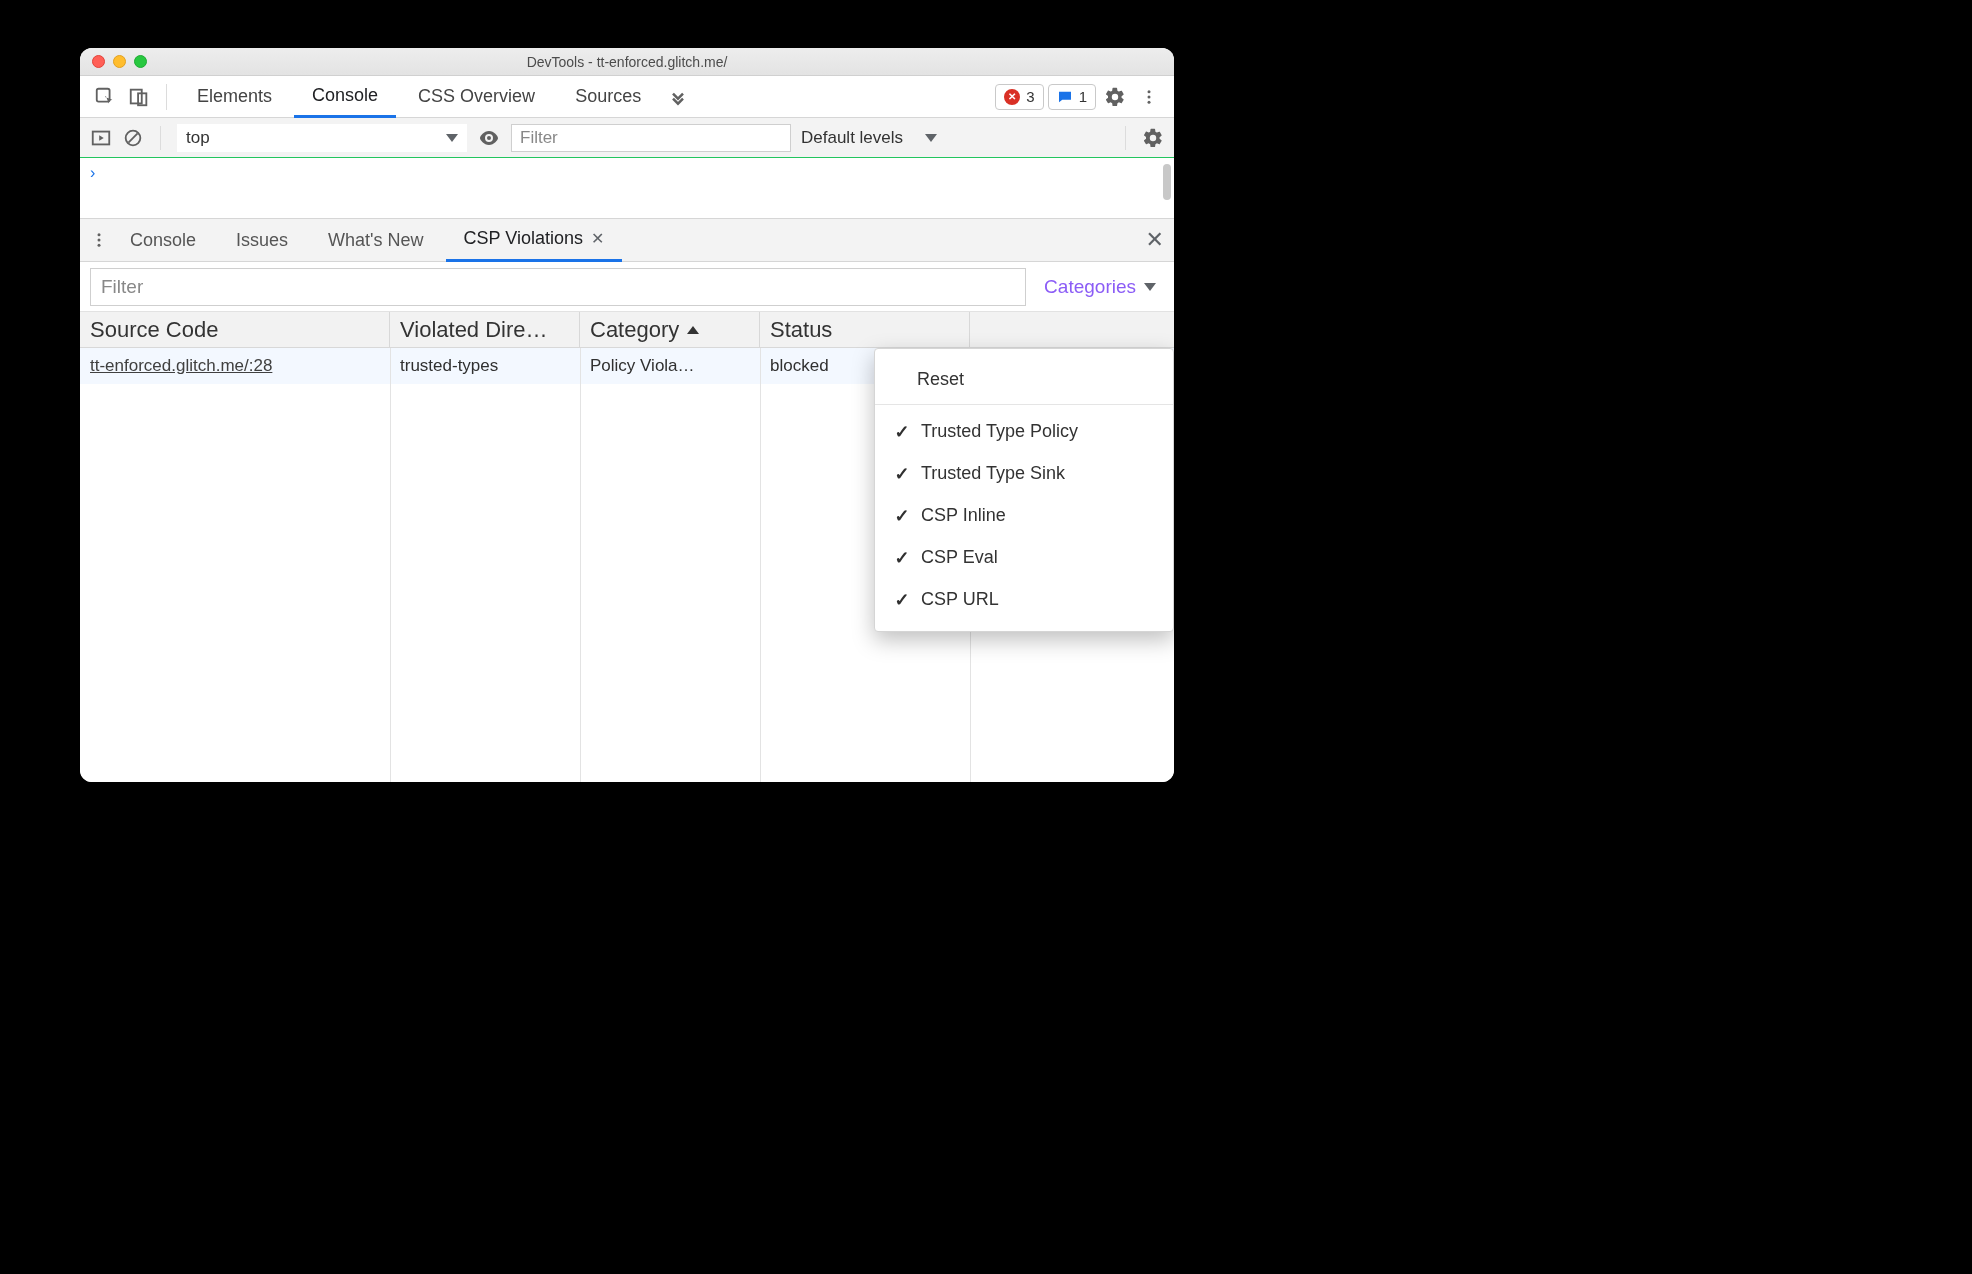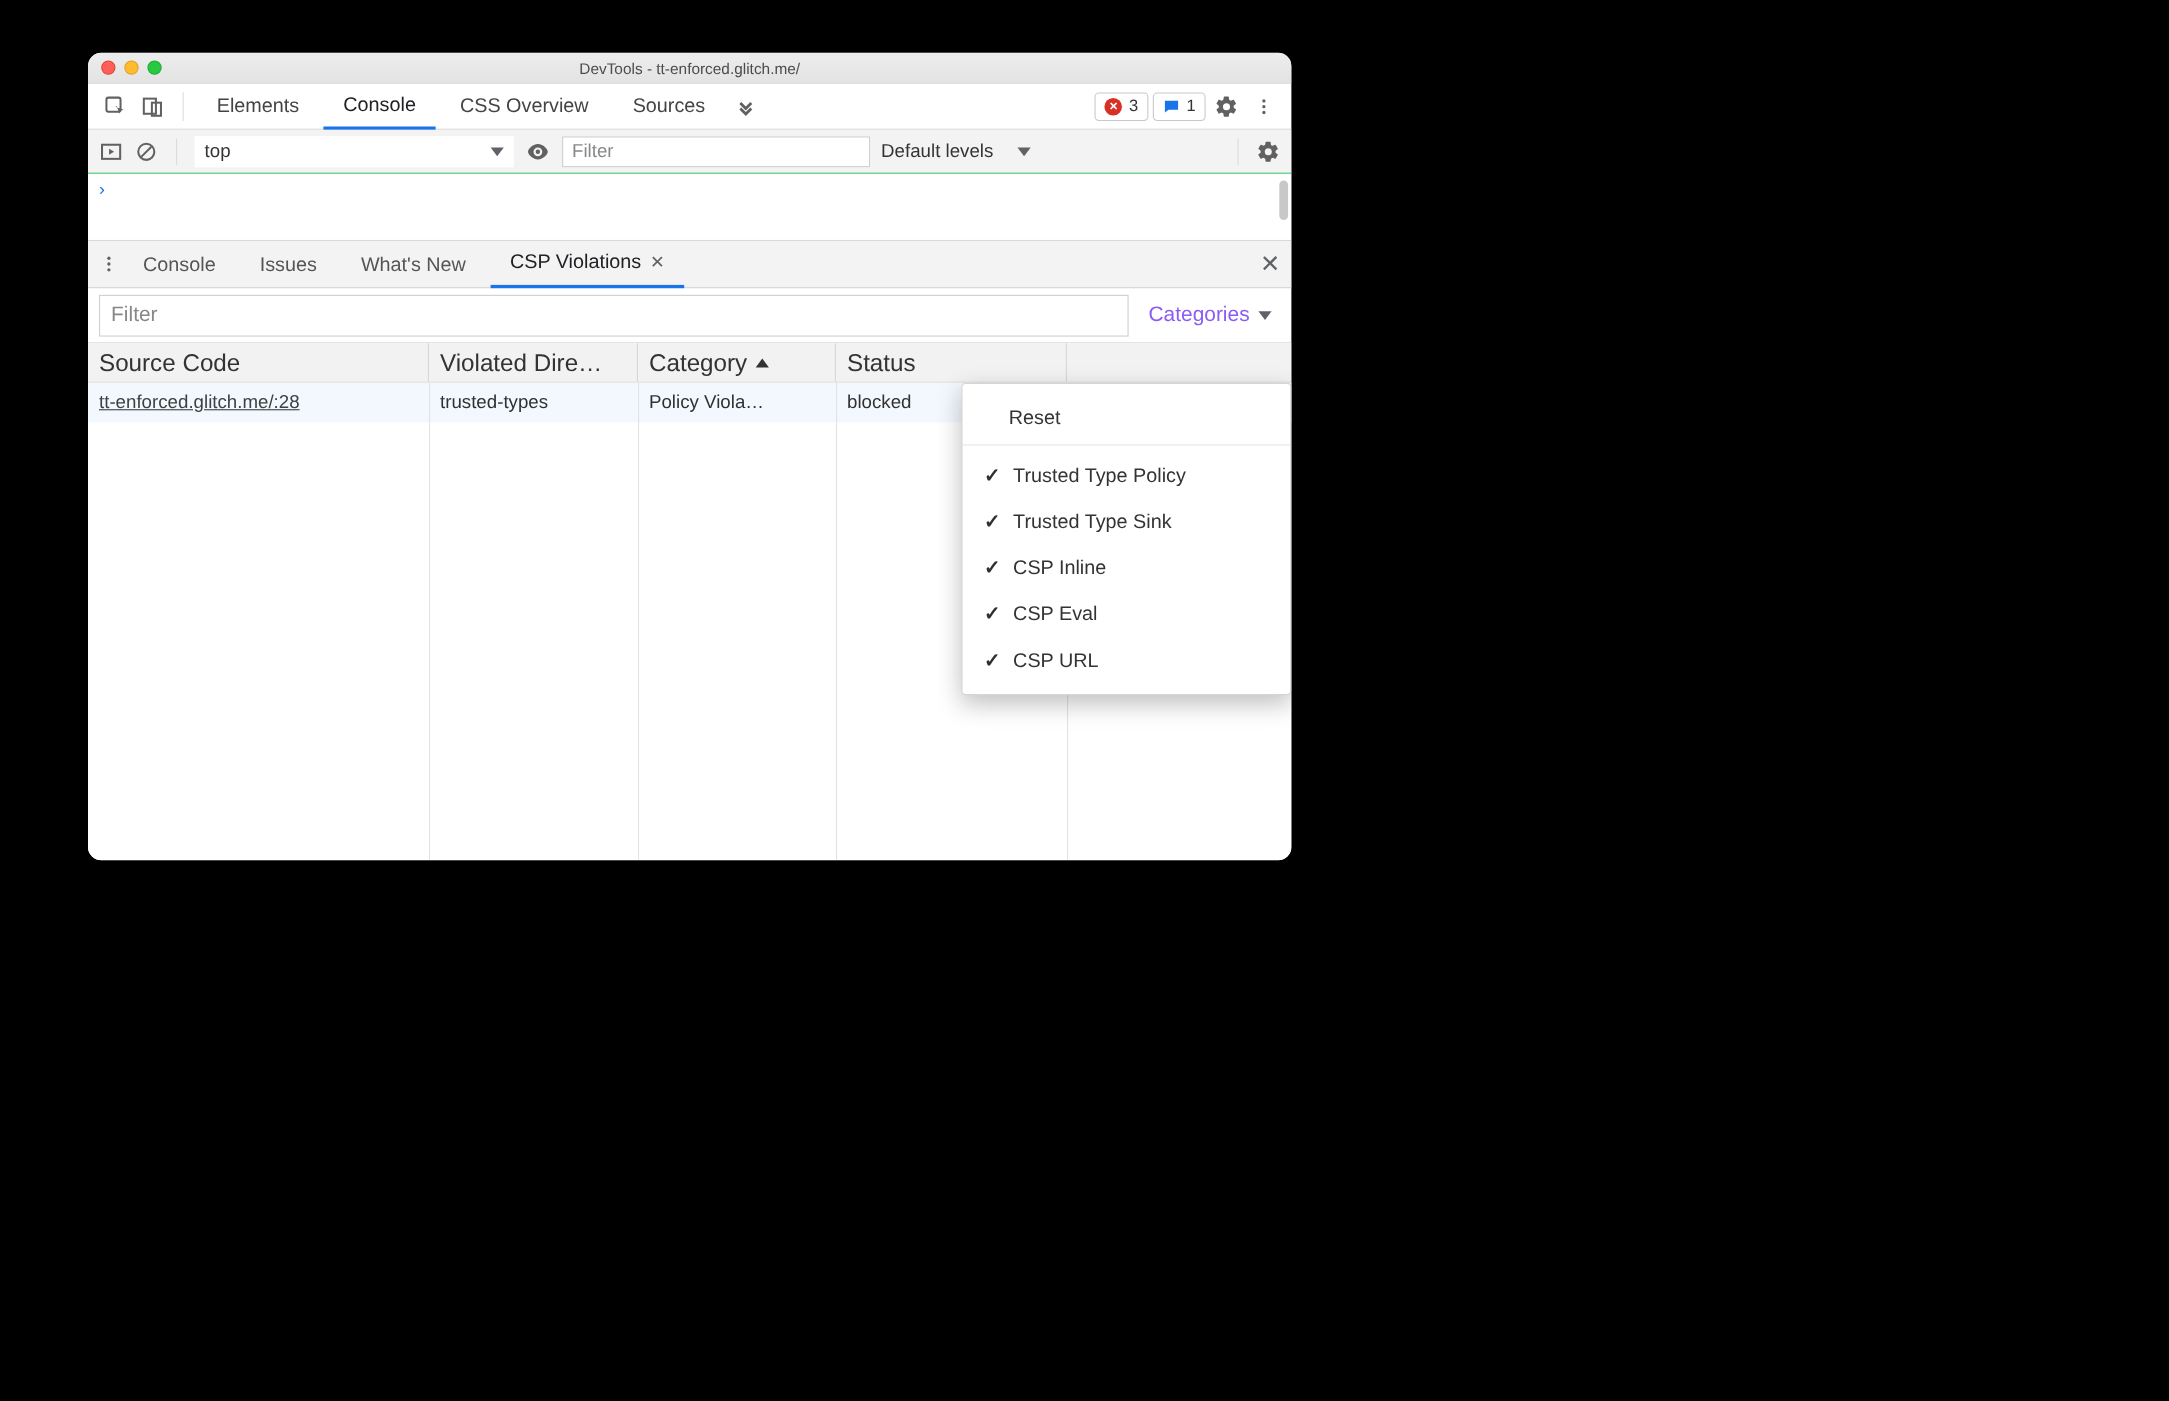--- a/index.html
+++ b/index.html
@@ -158,21 +158,21 @@
   .cell{padding:0 10px;display:flex;align-items:center;overflow:hidden;white-space:nowrap;text-overflow:ellipsis;}
   .link{color:#404040;text-decoration:underline;}
   
   .dropdown{
     position:absolute;right:0;top:0;width:300px;
     background:#fff;border:1px solid #d5d5d5;border-radius:4px;
     box-shadow:0 8px 22px rgba(0,0,0,.25);
     padding:10px 0;font-size:18px;color:#333;z-index:20;
   }
   .dropdown .dd-item{
-    padding:10px 18px;display:flex;align-items:flex-end;gap:10px;cursor:pointer;
+    padding:10px 18px;display:flex;align-items:flex-start;gap:10px;cursor:pointer;
   }
   .dropdown .dd-item.reset{border-bottom:1px solid #e5e5e5;padding-left:42px;padding-bottom:14px;margin-bottom:6px;}
   .chk{width:18px;display:flex;justify-content:center;color:#303030;font-weight:700;}
   .chk::before{content:"✓";}
 </style>
 </head>
 <body>
 
 <div class="stage">
   <div class="window">

